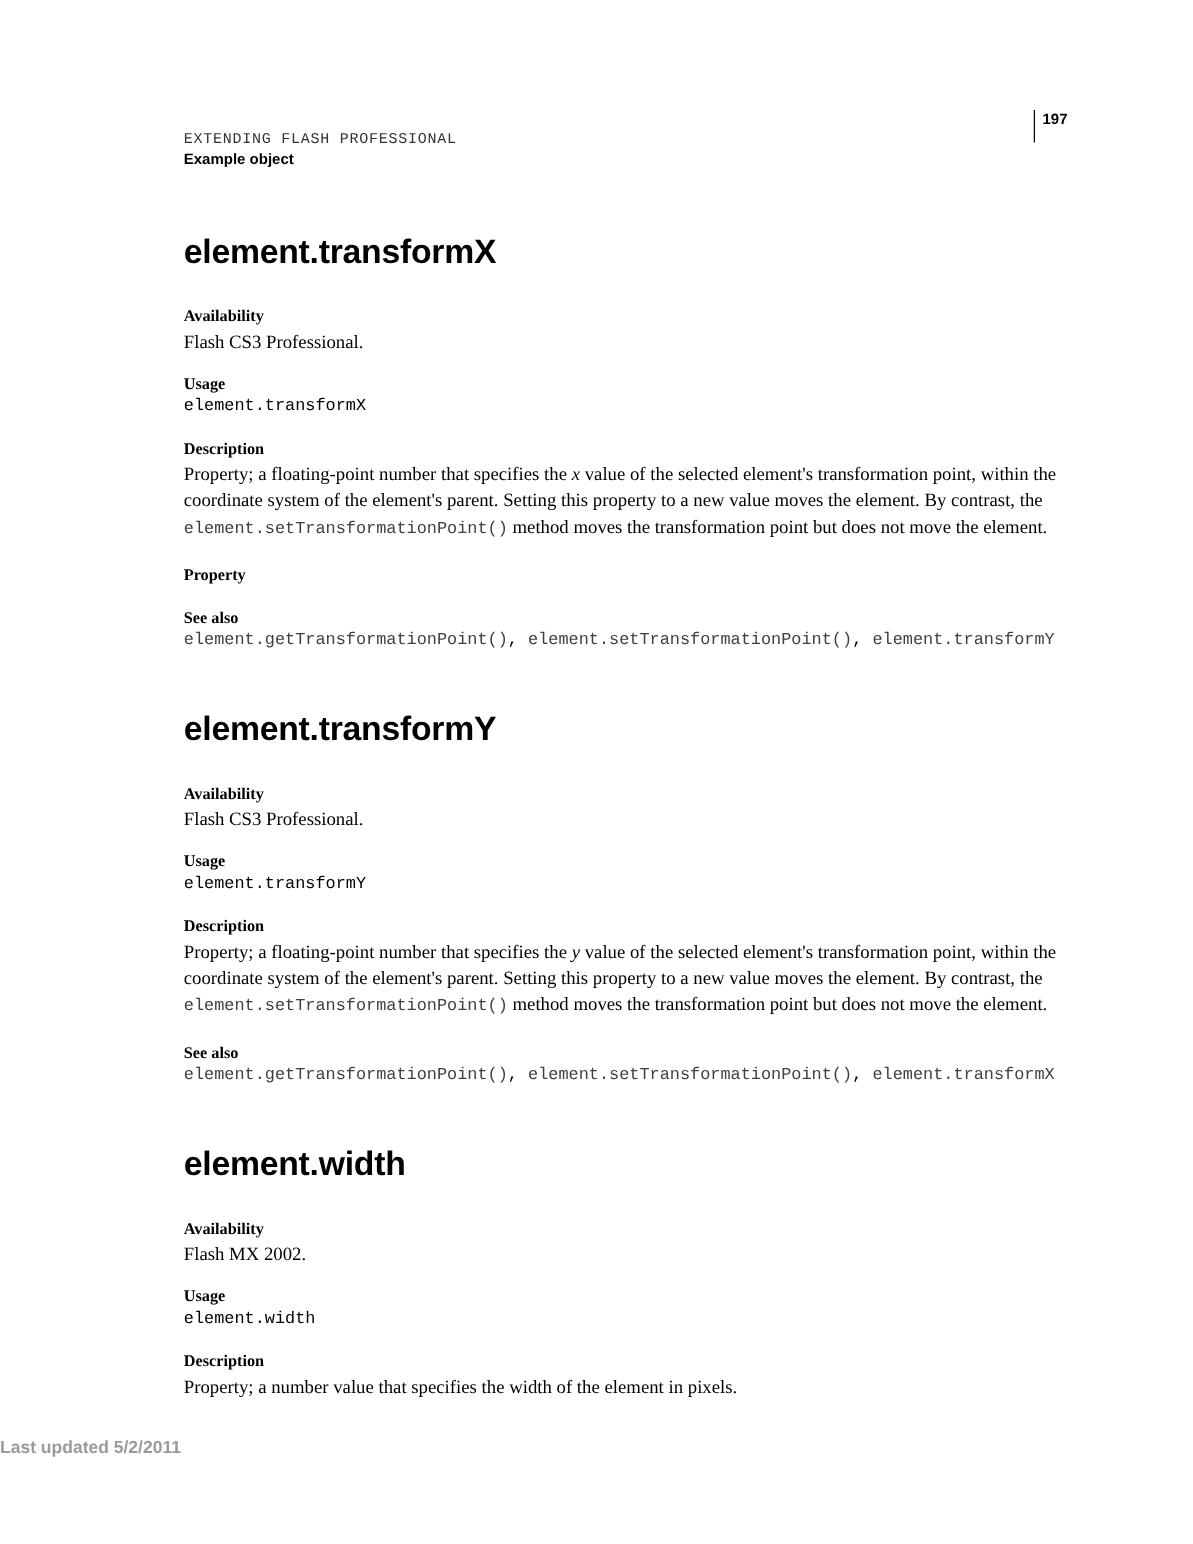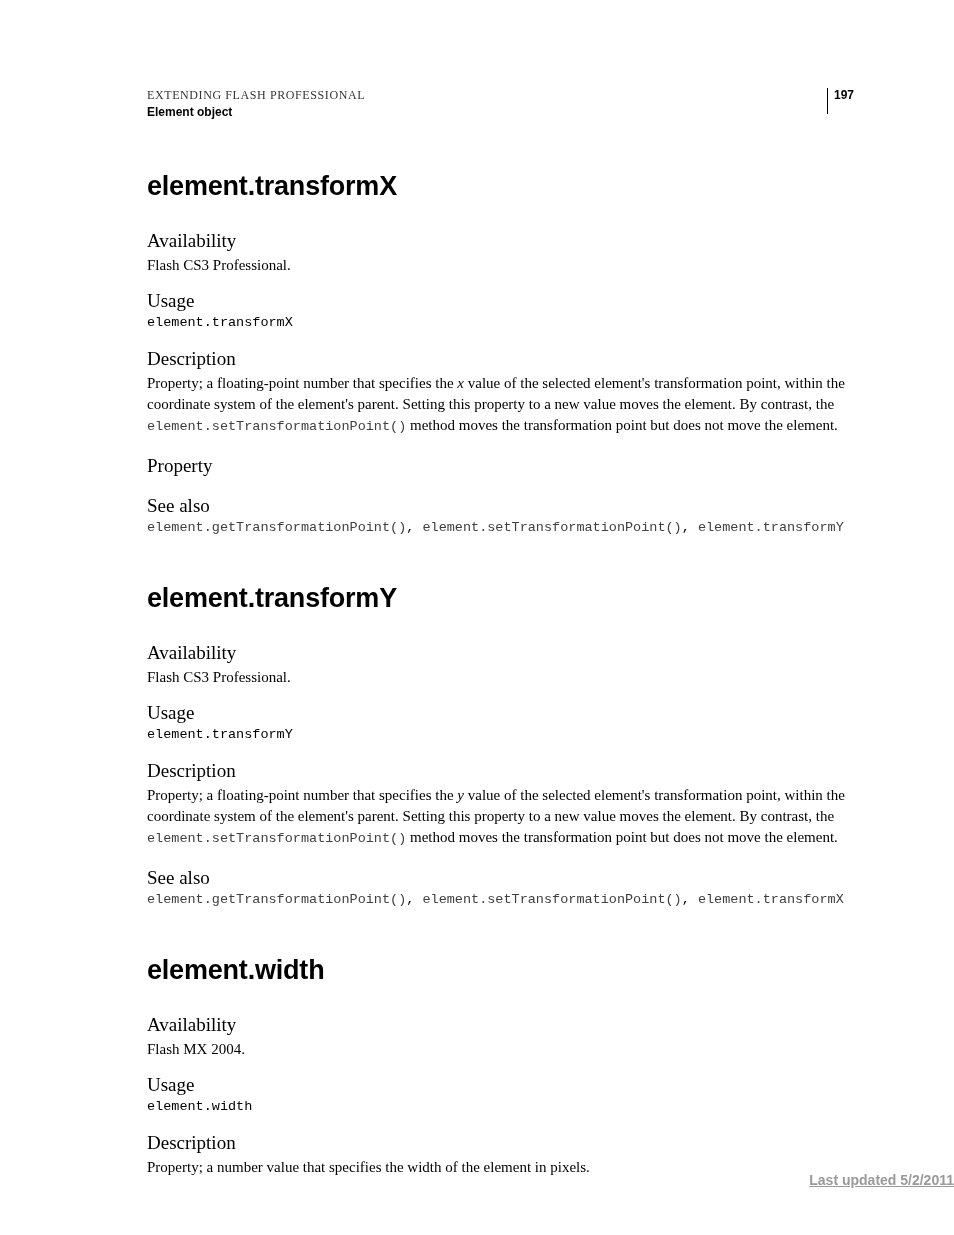--- a/index.html
+++ b/index.html
@@ -17,24 +17,25 @@
     padding: 88px 100px 50px 147px;
   }
   .header-row {
     display: flex;
     align-items: flex-start;
   }
   .header-left {
     flex: 1;
   }
   .header-breadcrumb {
-    font-family: Liberation Serif, serif;
+    font-family: Liberation Mono, monospace;
     font-size: 12px;
     letter-spacing: 0.6px;
     color: #333;
+    margin-top: 16px;
   }
   .header-section {
     font-family: "Myriad Pro", "Helvetica Neue", Arial, sans-serif;
     font-size: 12px;
     font-weight: 700;
     margin-top: 2px;
   }
   .pagenum-box {
     border-left: 1px solid #000;
     padding-left: 6px;
@@ -49,22 +50,22 @@
     font-weight: 700;
     font-size: 27px;
     margin: 48px 0 28px 0;
     letter-spacing: -0.2px;
   }
   h2.topic.first {
     margin-top: 52px;
   }
   .subhead {
     font-family: "Minion Pro", "Times New Roman", Georgia, serif;
-    font-weight: 400;
-    font-size: 19px;
+    font-weight: 700;
+    font-size: 13px;
     margin: 0 0 3px 0;
   }
   .body {
     font-size: 15px;
     line-height: 1.4;
     margin: 0 0 18px 0;
   }
   .body.tight {
     margin-bottom: 14px;
   }
@@ -78,38 +79,37 @@
     font-size: 13.5px;
     color: #404040;
   }
   .italic {
     font-style: italic;
   }
   .footer {
     position: absolute;
     left: 0;
     right: 0;
-    bottom: 47px;
-    text-align: right;
+    bottom: 70px;
+    text-align: left;
     font-family: "Myriad Pro", "Helvetica Neue", Arial, sans-serif;
     font-weight: 700;
     color: #9a9a9a;
     font-size: 14px;
-    text-decoration: underline;
   }
 </style>
 </head>
 <body>
 
 <div class="page">
 
   <div class="header-row">
     <div class="header-left">
       <div class="header-breadcrumb">EXTENDING FLASH PROFESSIONAL</div>
-      <div class="header-section">Element object</div>
+      <div class="header-section">Example object</div>
     </div>
     <div class="pagenum-box">197</div>
   </div>
 
   <h2 class="topic first">element.transformX</h2>
 
   <div class="subhead">Availability</div>
   <div class="body tight">Flash CS3 Professional.</div>
 
   <div class="subhead">Usage</div>
@@ -133,21 +133,21 @@
 
   <div class="subhead">Description</div>
   <div class="body"><span>Property; a floating-point number that specifies the </span><span class="italic">y</span><span> value of the selected element's transformation point, within the coordinate system of the element's parent. Setting this property to a new value moves the element. By contrast, the </span><span class="linkcode">element.setTransformationPoint()</span><span> method moves the transformation point but does not move the element.</span></div>
 
   <div class="subhead">See also</div>
   <div class="codeblock"><span class="linkcode">element.getTransformationPoint()</span><span>, </span><span class="linkcode">element.setTransformationPoint()</span><span>, </span><span class="linkcode">element.transformX</span></div>
 
   <h2 class="topic">element.width</h2>
 
   <div class="subhead">Availability</div>
-  <div class="body tight">Flash MX 2004.</div>
+  <div class="body tight">Flash MX 2002.</div>
 
   <div class="subhead">Usage</div>
   <div class="codeblock">element.width</div>
 
   <div class="subhead">Description</div>
   <div class="body">Property; a number value that specifies the width of the element in pixels.</div>
 
   <div class="footer">Last updated 5/2/2011</div>
 </div>
 

